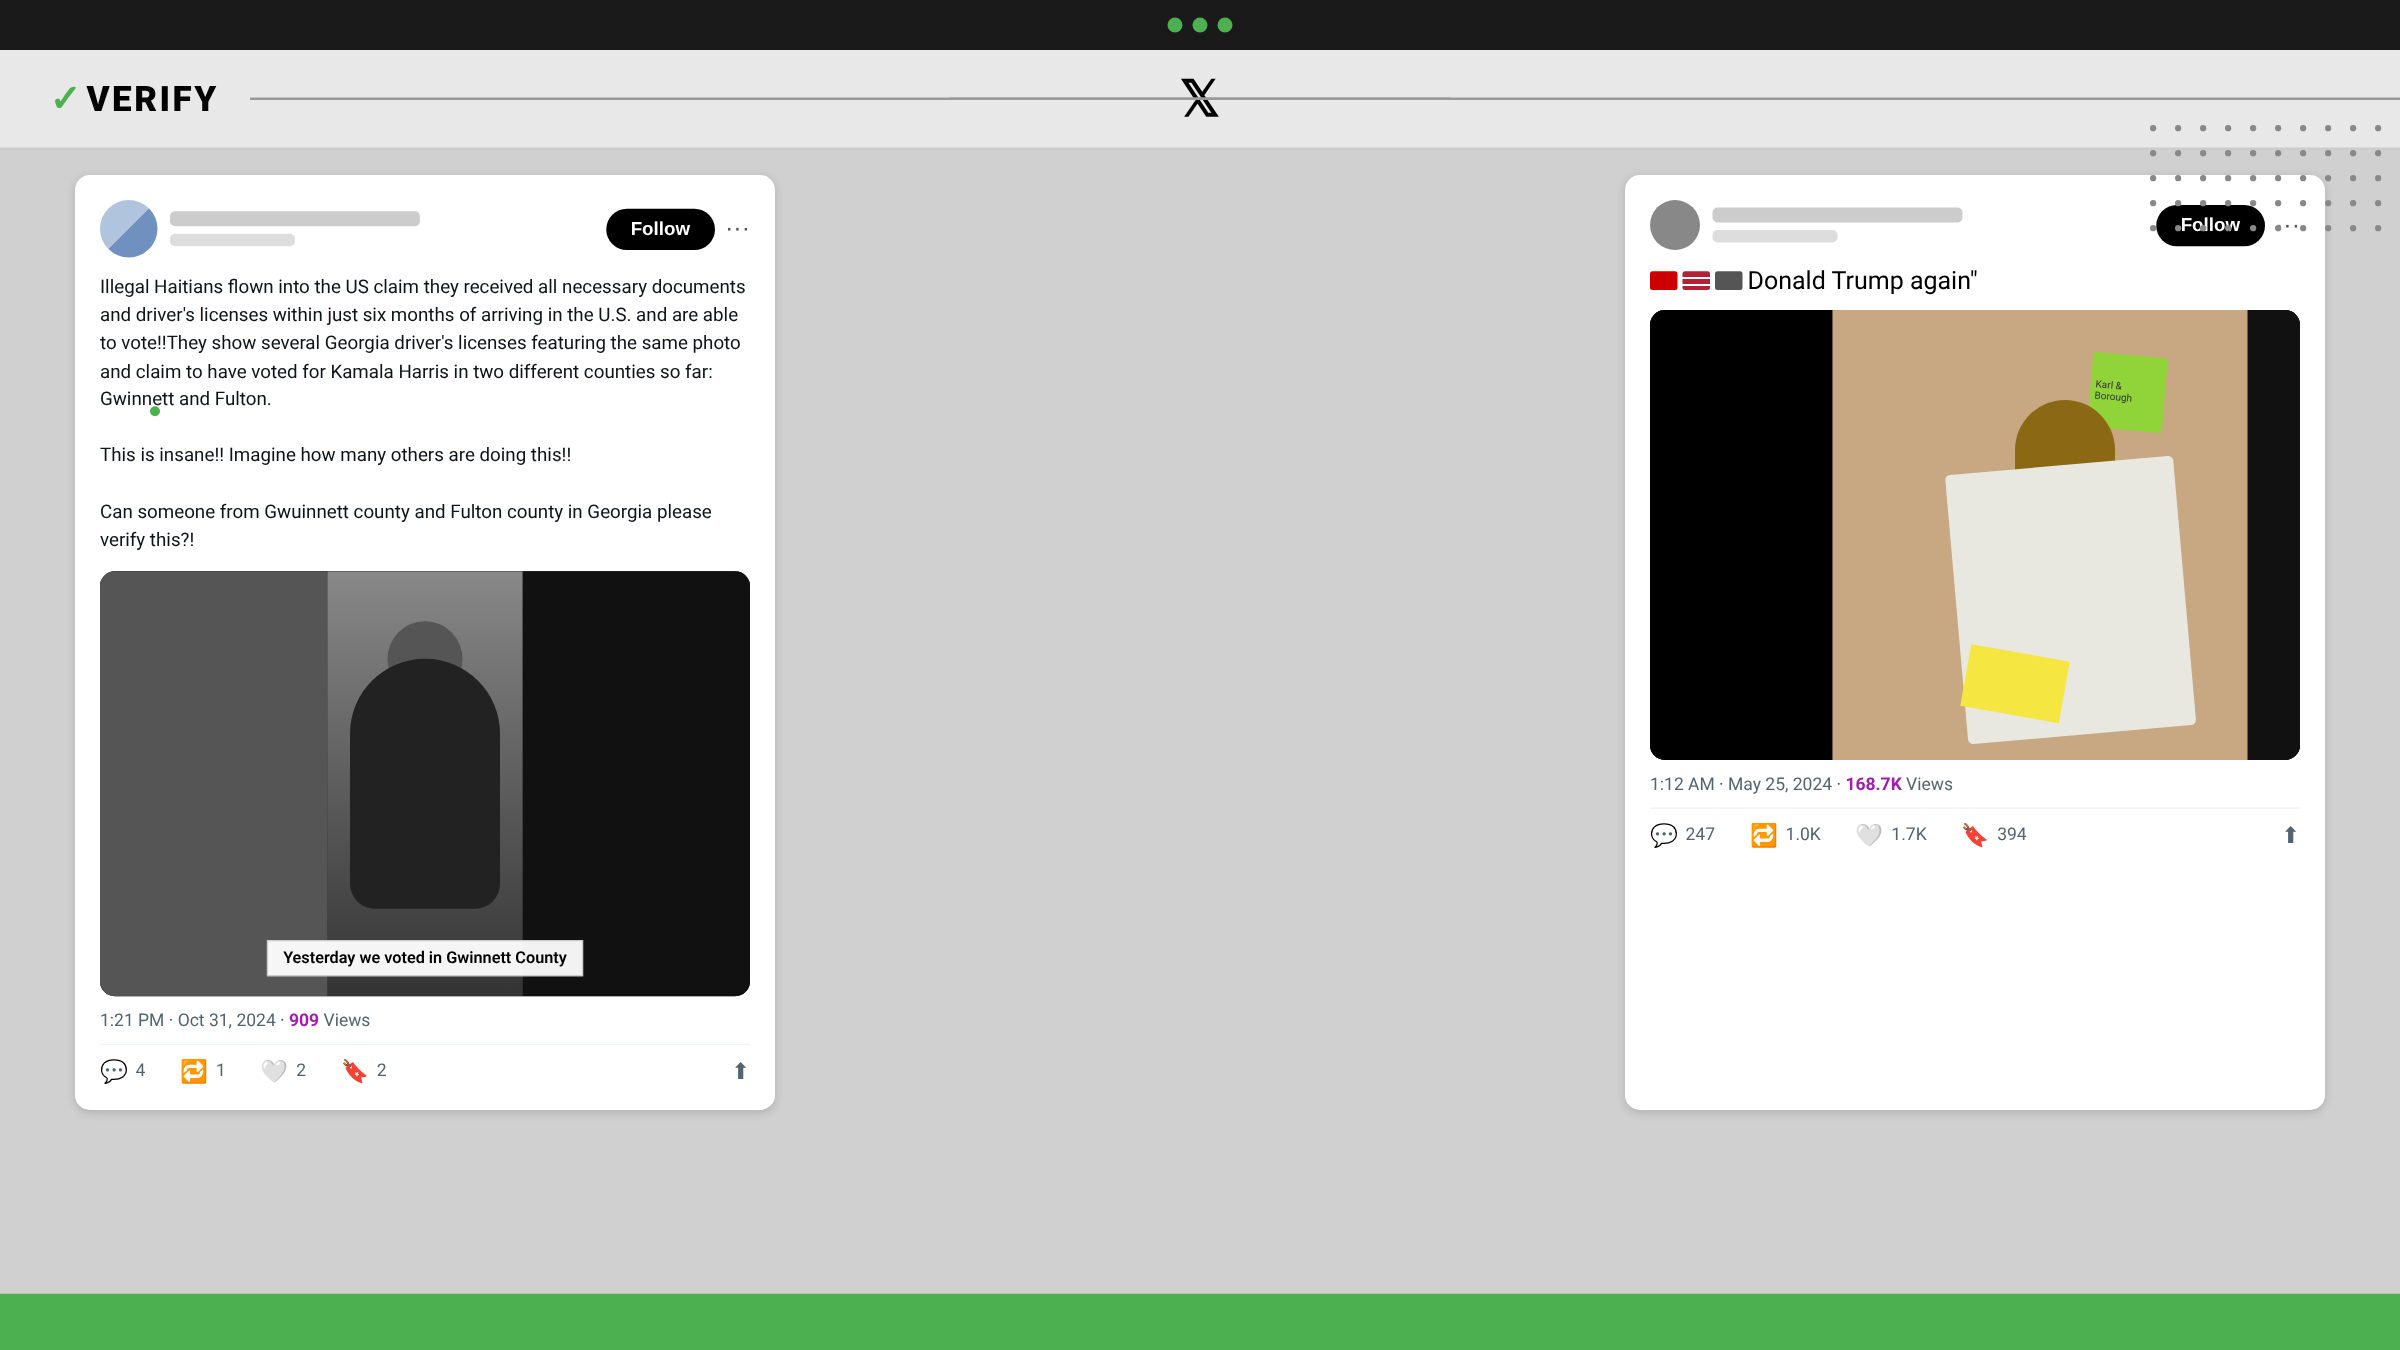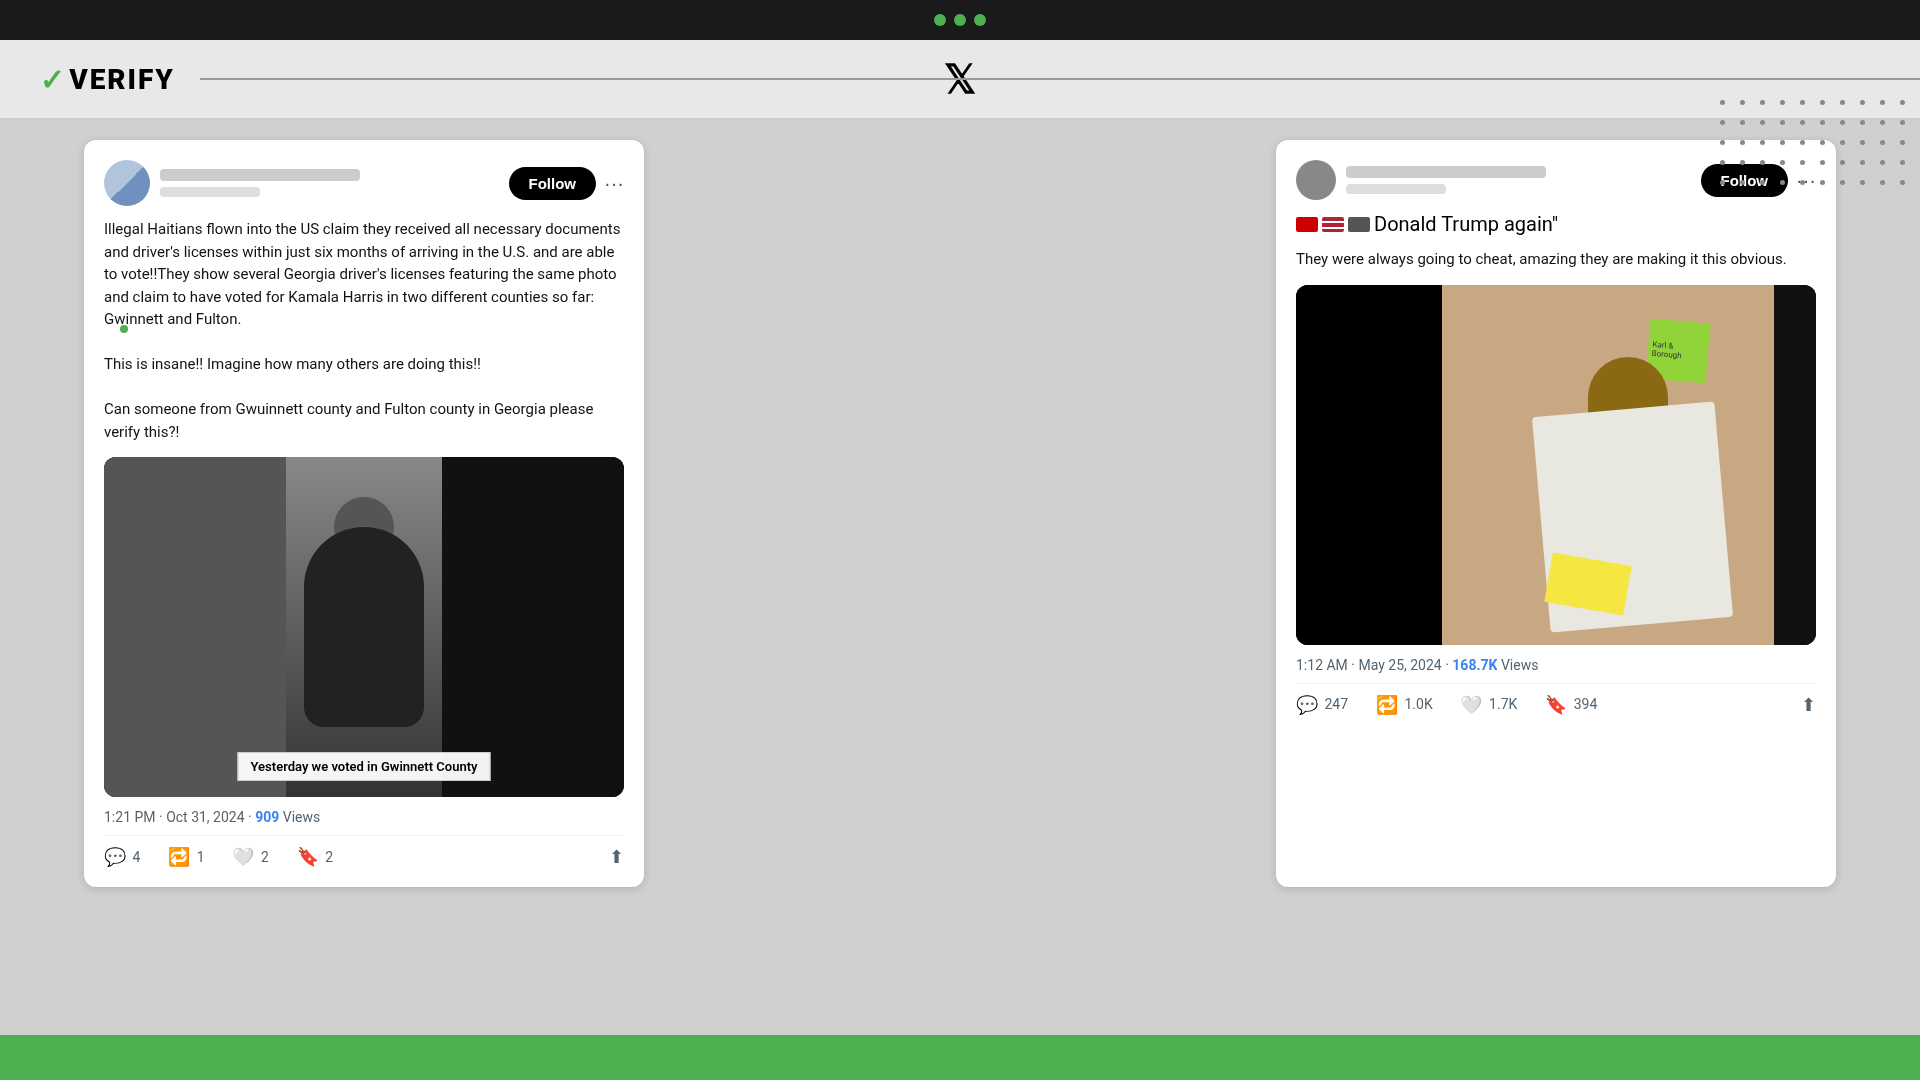--- a/index.html
+++ b/index.html
@@ -72,21 +72,21 @@
       left: 760px;
       right: 0;
       height: 2px;
       background: #999;
     }
 
     
     .main-content {
       display: flex;
       justify-content: space-around;
-      padding: 20px 84px;
+      padding: 20px 60px;
       background: #d0d0d0;
     }
 
     
     .tweet-card {
       background: #fff;
       border-radius: 12px;
       width: 560px;
       padding: 20px;
       box-shadow: 0 2px 8px rgba(0,0,0,0.15);
@@ -223,21 +223,21 @@
       white-space: nowrap;
     }
 
     .tweet-meta {
       font-size: 14px;
       color: #536471;
       margin-bottom: 10px;
     }
     .tweet-meta .views-count {
       font-weight: 700;
-      color: #3b82f6;
+      color: #a21caf;
     }
 
     .tweet-actions {
       display: flex;
       align-items: center;
       gap: 28px;
       border-top: 1px solid #eff3f4;
       padding-top: 10px;
     }
     .action-item {
@@ -558,21 +558,20 @@
       <button class="more-btn">···</button>
     </div>
 
     <div class="emoji-flags">
       <div class="flag-placeholder" style="background:#c00; width:22px; height:15px;"></div>
       <div class="flag-placeholder us" style="width:22px; height:15px;"></div>
       <div class="flag-placeholder dark" style="width:22px; height:15px; background:#555;"></div>
       <span>Donald Trump again"</span>
     </div>
 
-    <div class="tweet-text">They were always going to cheat, amazing they are making it this obvious.</div>
 
     <div class="tweet-image-2">
       <div class="ballot-scene">
         <div class="ballot-left-black"></div>
         <div class="ballot-right-black"></div>
         <div class="ballot-center">
           <div class="sticky-note">Karl &amp; Borough</div>
           <div class="ballot-hand"></div>
           <div class="ballot-papers"></div>
           <div class="yellow-paper"></div>

